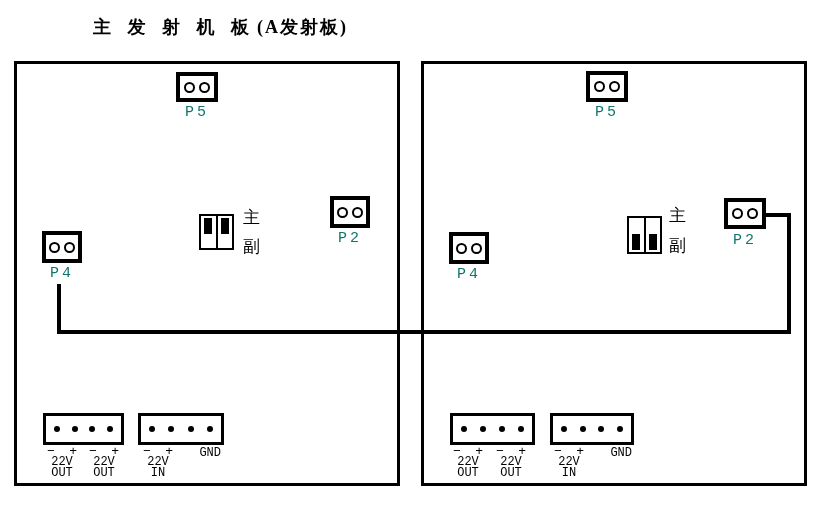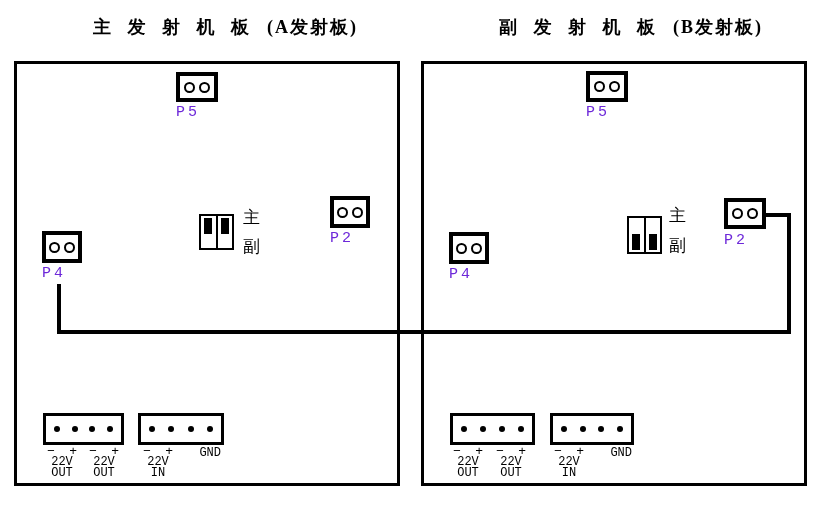--- a/index.html
+++ b/index.html
@@ -16,21 +16,21 @@
   .title {
     position: absolute;
     font-family: "Liberation Serif", serif;
     font-weight: bold;
     font-size: 18px;
     line-height: 22px;
     white-space: nowrap;
     color: #000;
   }
   .title .tmain  { letter-spacing: 6px; text-align: center; }
-  .title .tparen { letter-spacing: 2px; margin-left: 12px; }
+  .title .tparen { letter-spacing: 2px; margin-left: 2px; }
 
   .board {
     position: absolute;
     border: 3px solid #000;
     background: #fff;
   }
 
   .conn2 {
     position: absolute;
     border: 4px solid #000;
@@ -45,23 +45,23 @@
     border: 2px solid #000;
     border-radius: 50%;
     background: #fff;
   }
 
   .plabel {
     position: absolute;
     font-family: "Liberation Mono", monospace;
     font-size: 15px;
     letter-spacing: 3px;
-    text-align: left;
+    text-align: center;
     white-space: nowrap;
-    color: #6d28d9;
+    color: #0f766e;
   }
 
   .jumper {
     position: absolute;
     border: 2px solid #000;
     background: #fff;
     display: flex;
   }
   .jcell { flex: 1; position: relative; }
   .jcell + .jcell { border-left: 2px solid #000; }
@@ -124,23 +124,20 @@
   .wire { position: absolute; background: #000; }
 </style>
 </head>
 <body>
 
 <div class="canvas">
 
   <div class="title" style="left:93px; top:16px;">
     <span class="tmain">主 发 射 机 板</span><span class="tparen">(A发射板)</span>
   </div>
-  <div class="title" style="left:499px; top:16px;">
-    <span class="tmain">副 发 射 机 板</span><span class="tparen">(B发射板)</span>
-  </div>
 
   <div class="board" style="left:14px; top:61px; width:386px; height:425px;"></div>
   <div class="board" style="left:421px; top:61px; width:386px; height:425px;"></div>
 
   <div class="conn2" style="left:176px; top:72px; width:42px; height:30px;">
     <span class="ring"></span>
     <span class="ring"></span>
   </div>
   <div class="plabel" style="left:176px; top:104px; width:42px;">P5</div>
 

